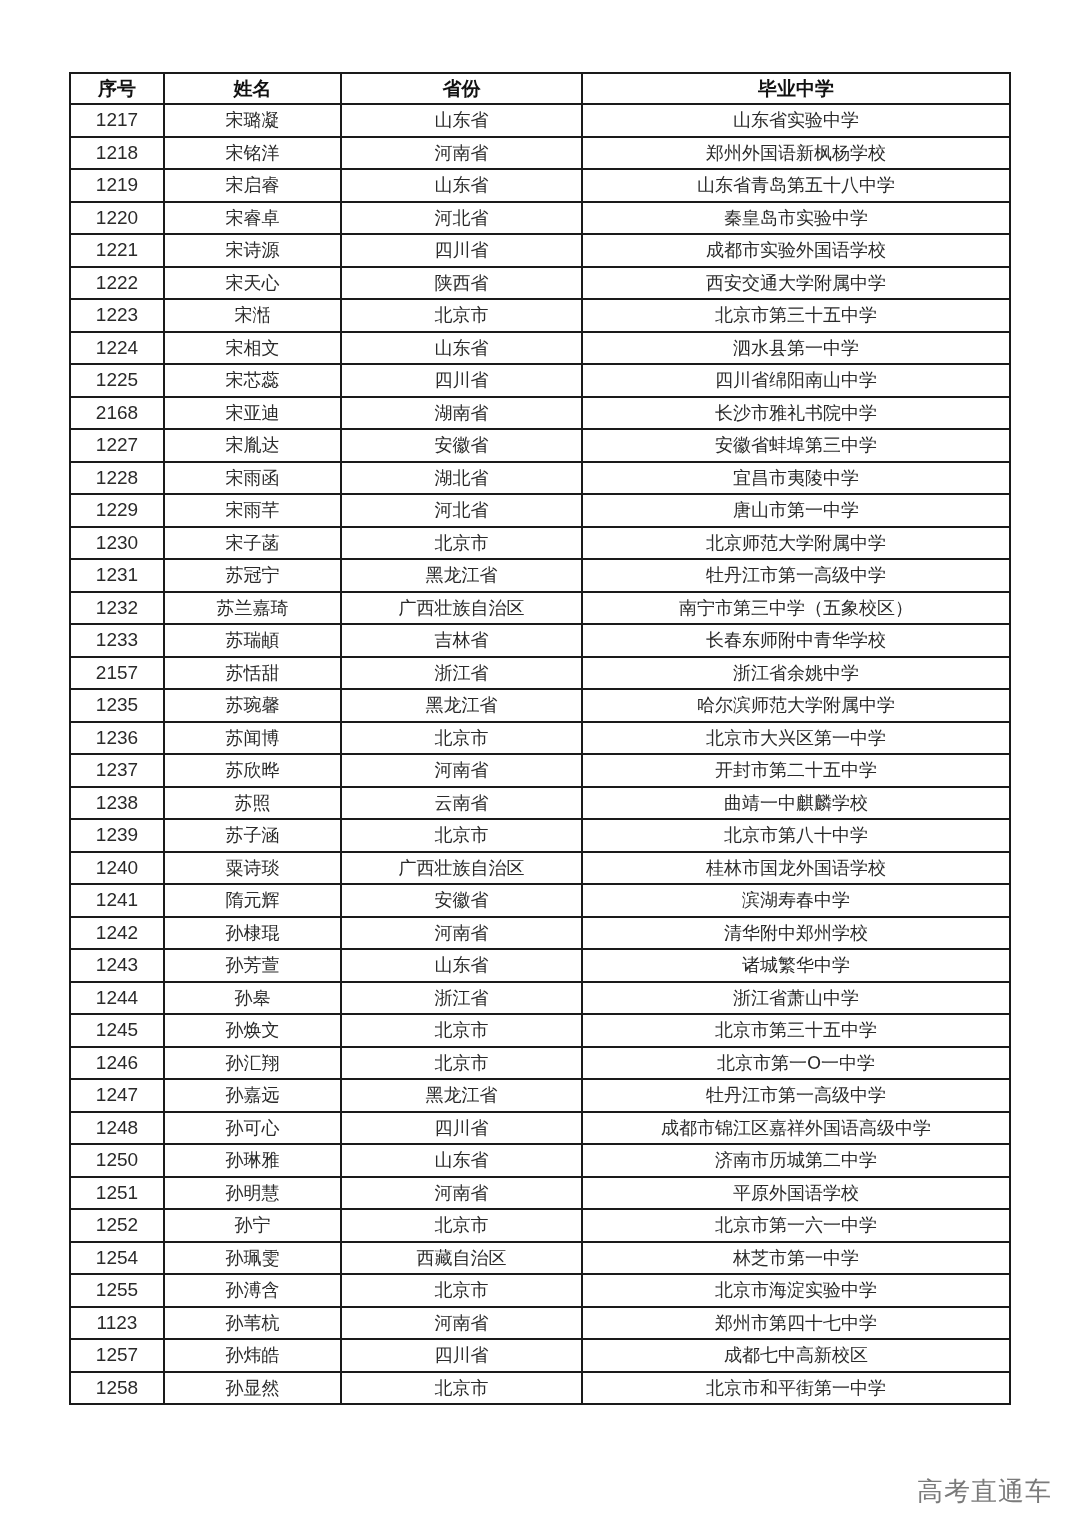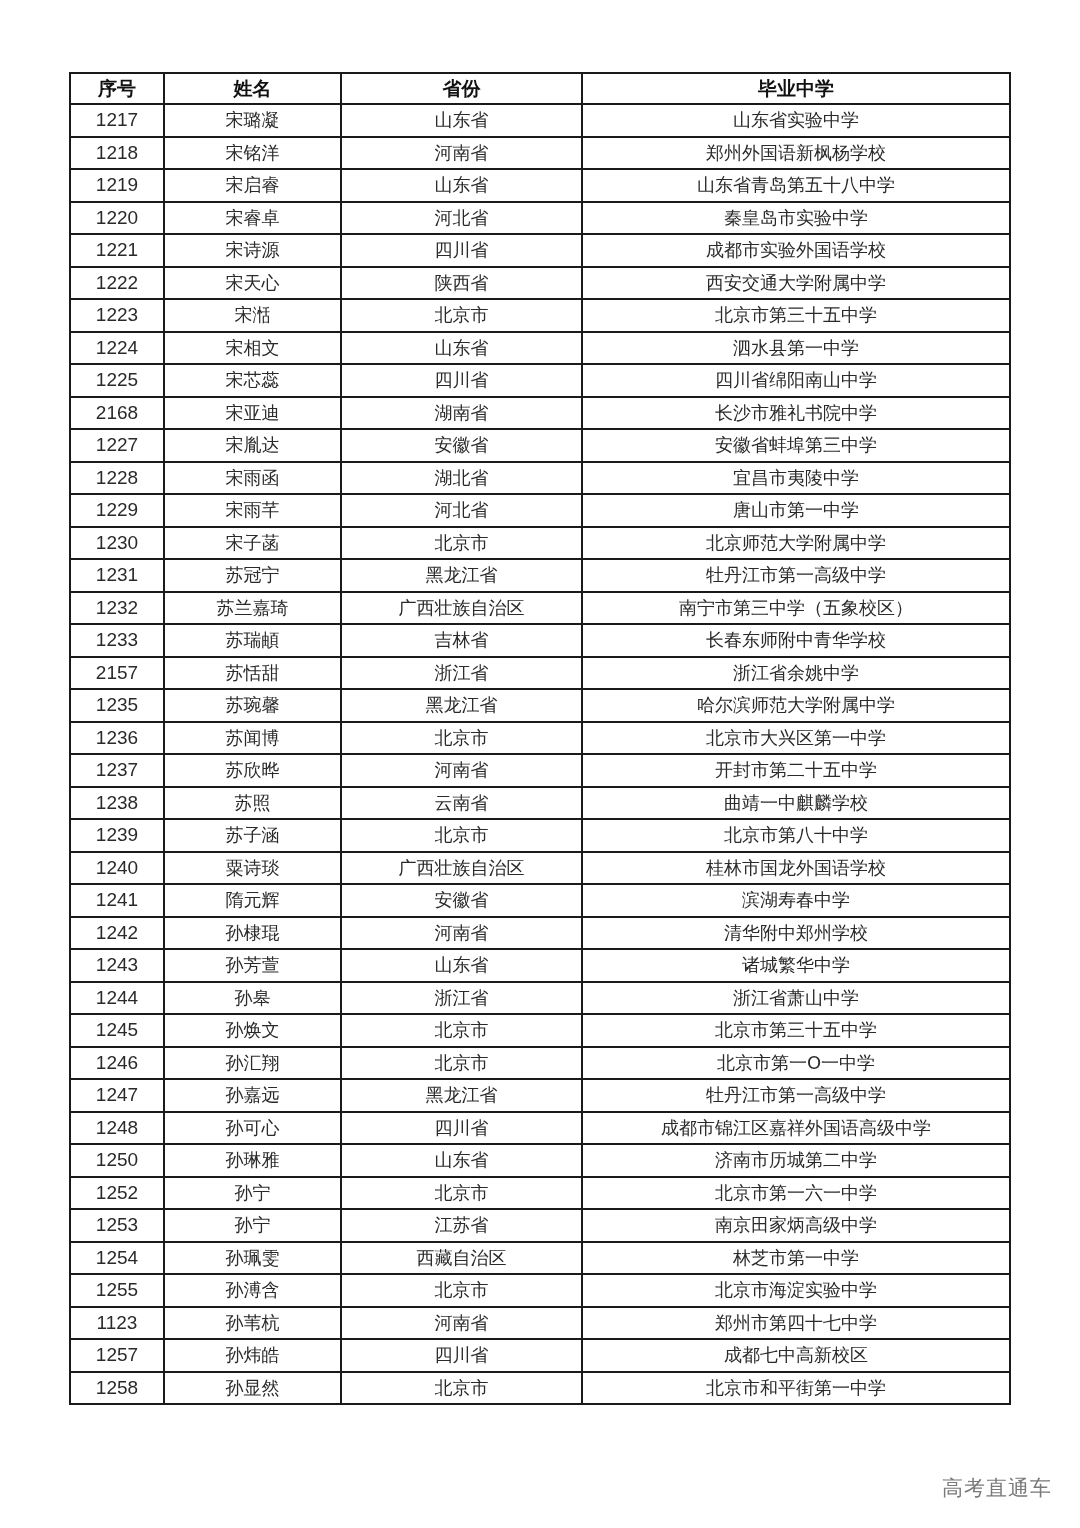--- a/index.html
+++ b/index.html
@@ -53,21 +53,21 @@
       font-family: Liberation Sans, sans-serif;
       font-size: 19px;
     }
     .outer {
       border: 2px solid #111111;
     }
     .watermark {
       position: absolute;
       right: 28px;
       top: 1474px;
-      font-size: 21px;
+      font-size: 26px;
       color: #7a7a7a;
       letter-spacing: 1px;
     }
   </style>
 </head>
 <body>
 
 <div class="table-wrap">
   <table class="outer">
     <colgroup>
@@ -277,30 +277,30 @@
           <td>四川省</td>
           <td>成都市锦江区嘉祥外国语高级中学</td>
         </tr>
         <tr>
           <td class="idx">1250</td>
           <td>孙琳雅</td>
           <td>山东省</td>
           <td>济南市历城第二中学</td>
         </tr>
         <tr>
+          <td class="idx">1251</td>
+          <td>孙明慧</td>
+          <td>河南省</td>
+          <td>平原外国语学校</td>
+        </tr>
+        <tr>
           <td class="idx">1252</td>
           <td>孙宁</td>
           <td>北京市</td>
           <td>北京市第一六一中学</td>
-        </tr>
-        <tr>
-          <td class="idx">1253</td>
-          <td>孙宁</td>
-          <td>江苏省</td>
-          <td>南京田家炳高级中学</td>
         </tr>
         <tr>
           <td class="idx">1254</td>
           <td>孙珮雯</td>
           <td>西藏自治区</td>
           <td>林芝市第一中学</td>
         </tr>
         <tr>
           <td class="idx">1255</td>
           <td>孙溥含</td>

